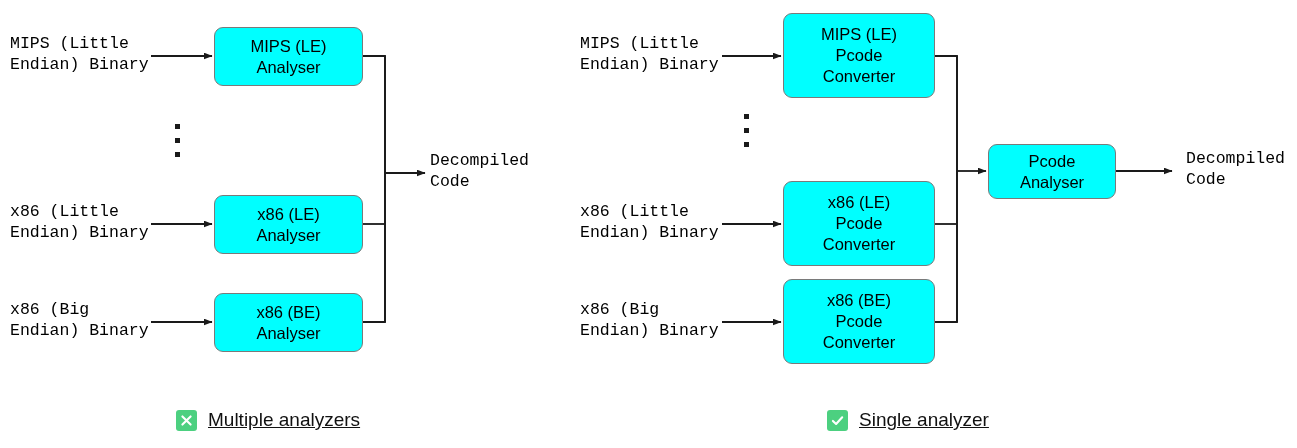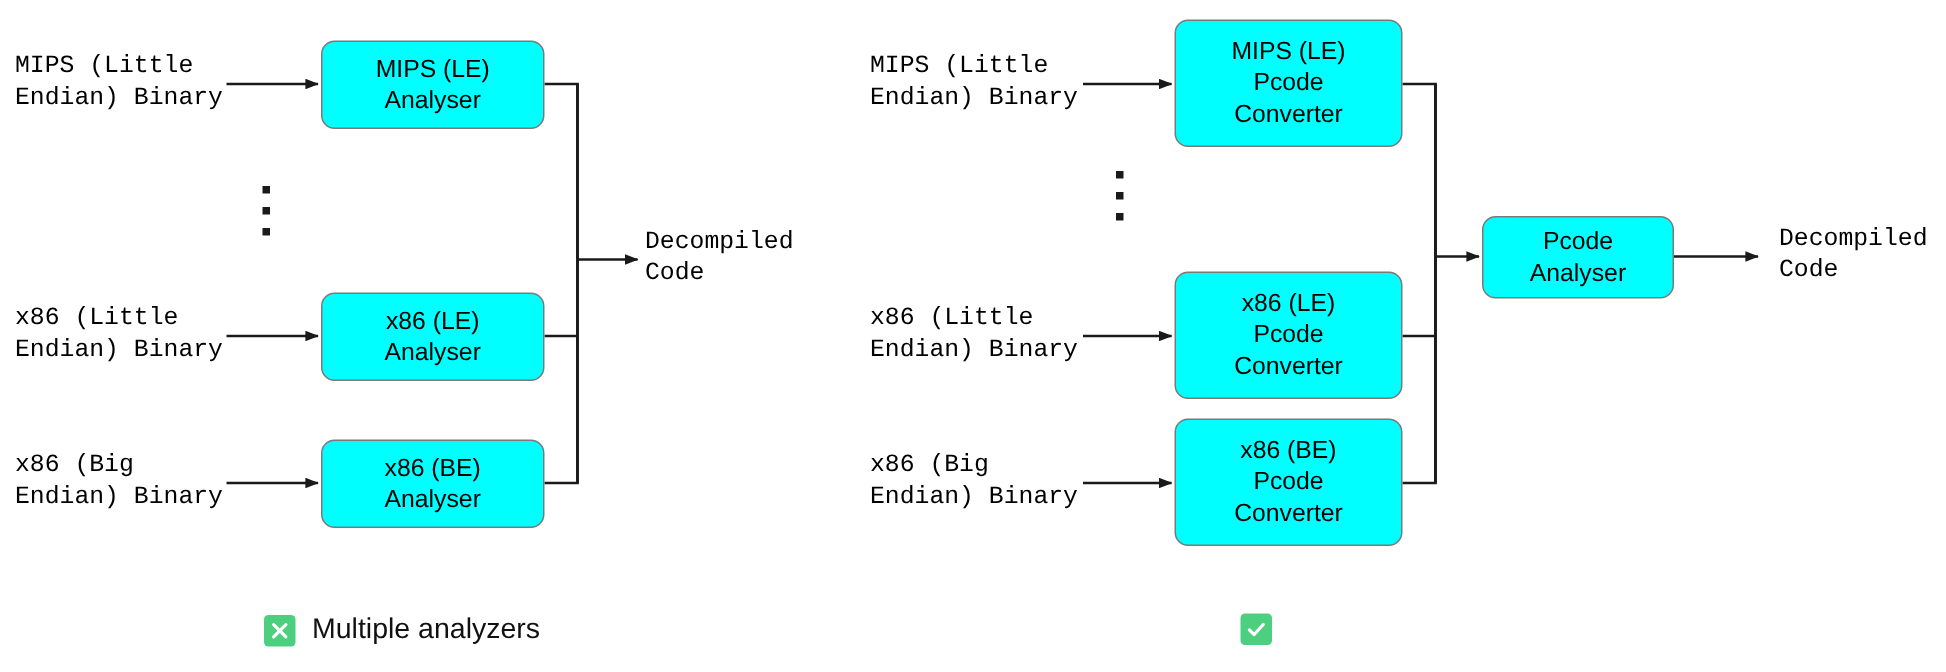--- a/index.html
+++ b/index.html
@@ -73,21 +73,21 @@
   .badge {
     width: 21px;
     height: 21px;
     border-radius: 3px;
     display: flex;
     align-items: center;
     justify-content: center;
     flex: 0 0 auto;
   }
   .badge svg { display: block; }
-  .caption-text { white-space: nowrap; }
+  .caption-text { white-space: nowrap; text-decoration: underline; }
 </style>
 </head>
 <body>
 
 <div id="stage">
 
   <svg id="wires" viewBox="0 0 1297 448" width="1297" height="448" aria-hidden="true">
     <defs>
       <marker id="arrowhead" markerWidth="9" markerHeight="7" refX="8.4" refY="3.5" orient="auto" markerUnits="userSpaceOnUse">
         <polygon points="0 0, 9 3.5, 0 7" fill="#1a1a1a"></polygon>
@@ -188,15 +188,16 @@
     </span>
     <span class="caption-text">Multiple analyzers</span>
   </div>
 
   <div class="caption" style="left:827px; top:409px;">
     <span class="badge" style="background:#4cd080;">
       <svg width="15" height="15" viewBox="0 0 15 15">
         <path d="M2.9 7.9 L6.1 11.0 L12.2 4.3" stroke="#ffffff" stroke-width="2.1" fill="none" stroke-linecap="round" stroke-linejoin="round"></path>
       </svg>
     </span>
+    <span class="caption-text">Single analyzer</span>
   </div>
 
 </div>
 
 </body></html>

